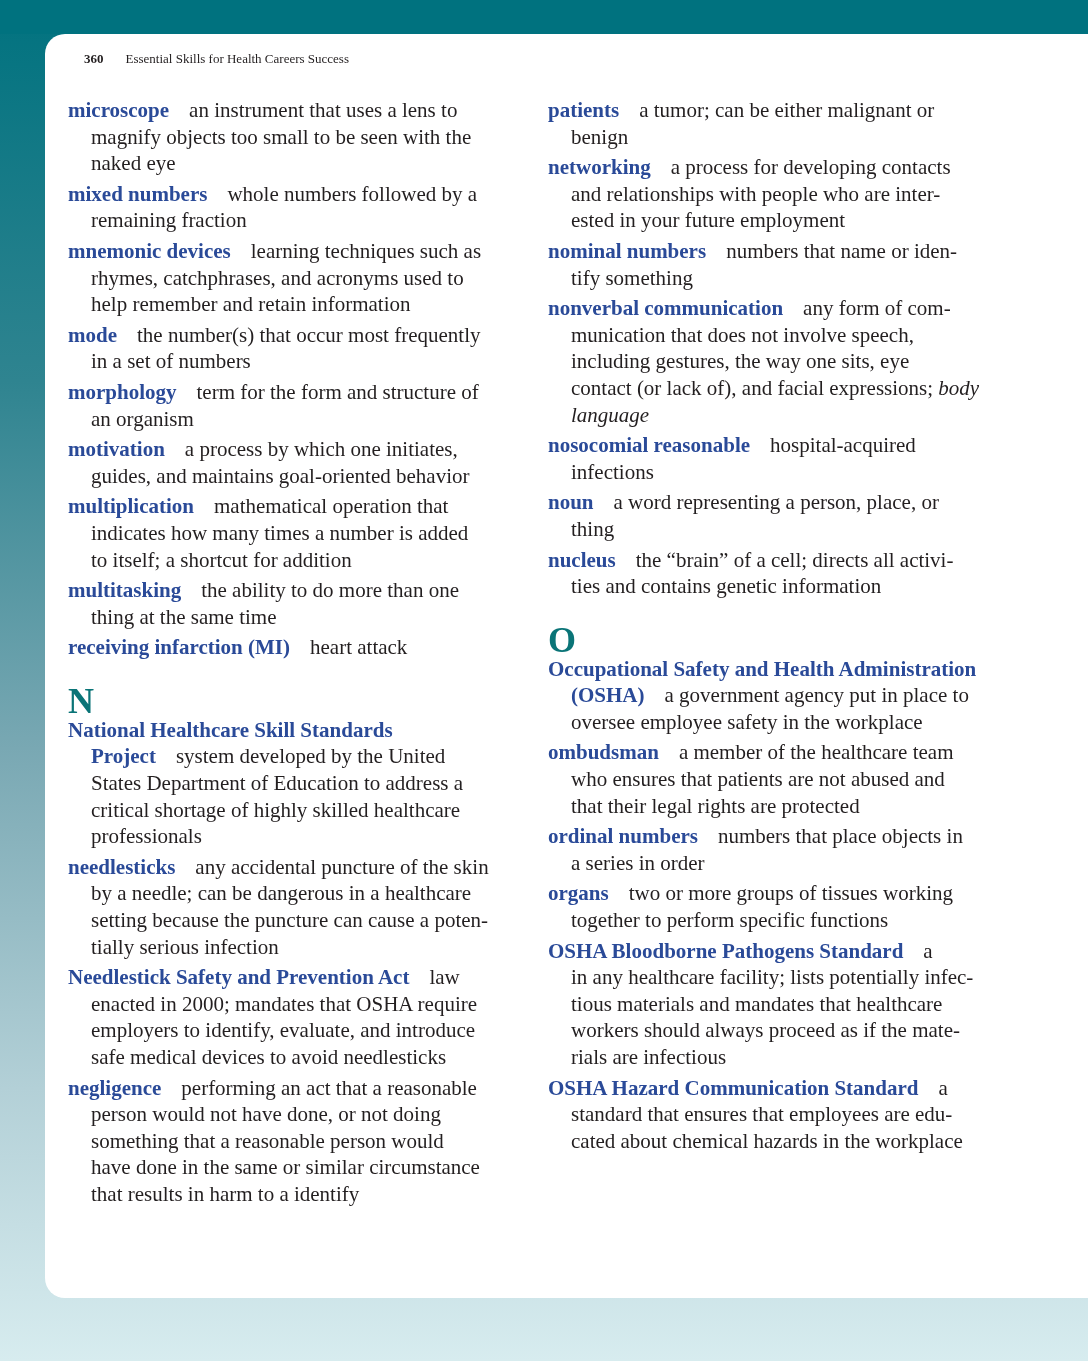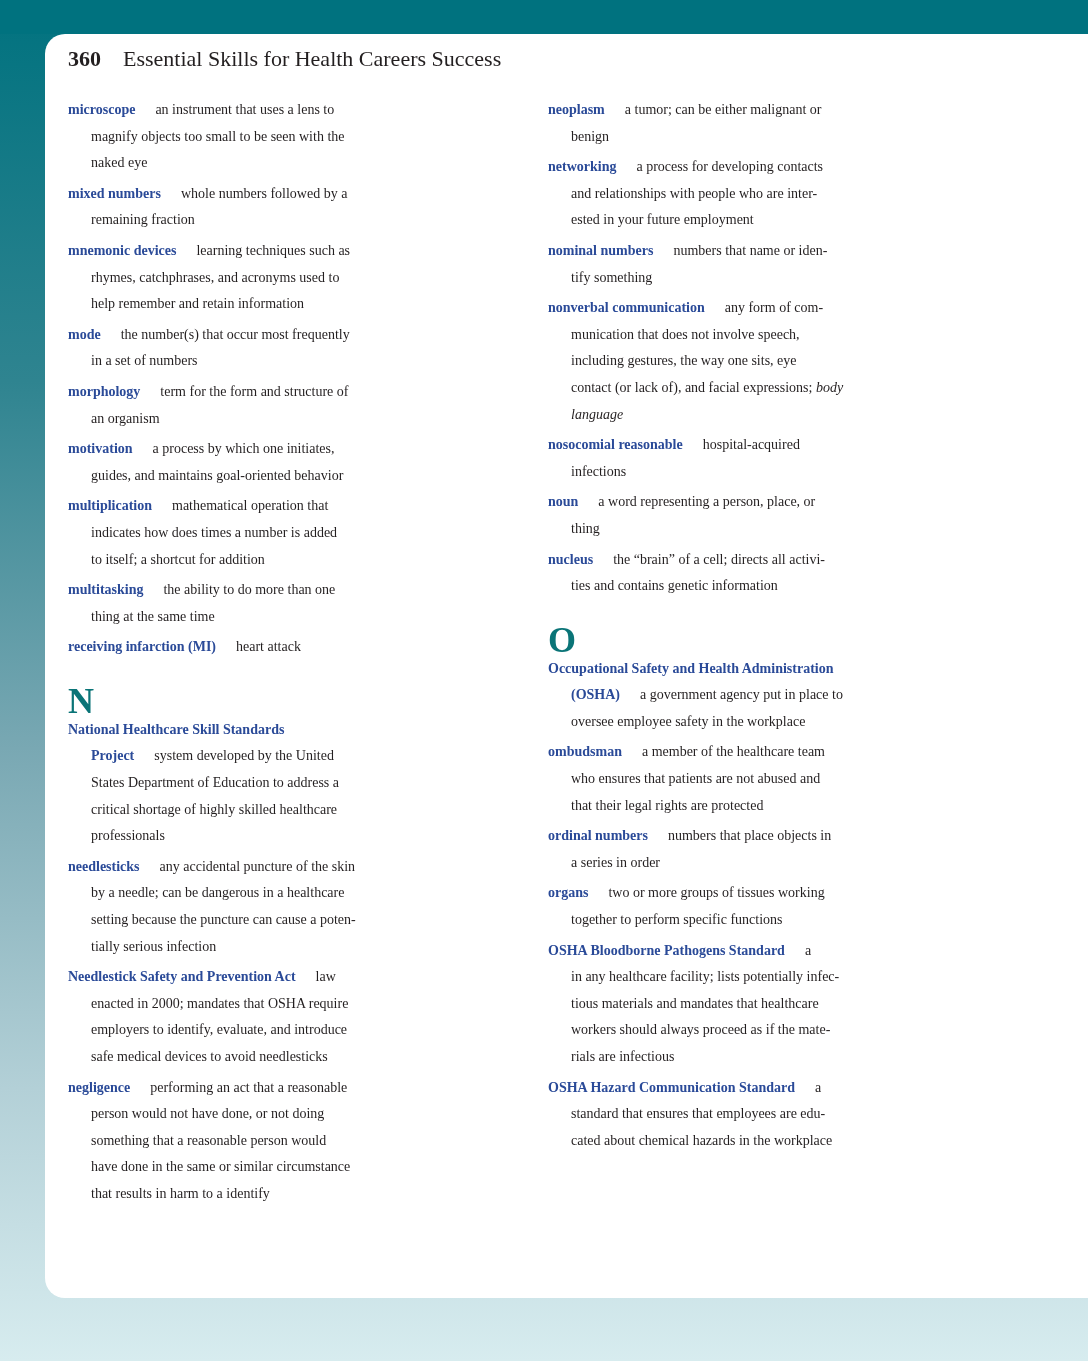--- a/index.html
+++ b/index.html
@@ -10,27 +10,27 @@
     color: #231f20;
   }
   .topband {
     position: absolute; left: 0; top: 0; width: 1088px; height: 34px; background: #00727f;
   }
   .page {
     position: absolute; left: 45px; top: 34px; width: 1043px; height: 1264px;
     background: #ffffff; border-radius: 20px 0 0 20px;
   }
   .running-head {
-    position: absolute; left: 68px; top: 47px; font-size: 22px; line-height: 24px; color: #231f20;
+    position: absolute; left: 84px; top: 47px; font-size: 13px; line-height: 24px; color: #231f20;
   }
   .running-head .pnum { font-weight: bold; margin-right: 22px; }
   .col { position: absolute; top: 97px; width: 460px; }
   .col.left { left: 68px; }
   .col.right { left: 548px; width: 470px; }
-  .entry { margin: 0 0 4px 0; font-size: 14px; line-height: 26.6px; }
+  .entry { margin: 0 0 4px 0; font-size: 21px; line-height: 26.6px; }
   .line { display: block; white-space: nowrap; padding-left: 23px; }
   .line.first { padding-left: 0; }
   .term { color: #2a4a98; font-weight: bold; }
   .gap { display: inline-block; width: 20px; }
   .it { font-style: italic; }
   .letter {
     color: #0a7477; font-weight: bold; font-size: 36px; line-height: 40px;
     margin: 20px 0 -4px 0;
   }
 </style>
@@ -67,21 +67,21 @@
       <div class="entry">
         <span class="line first"><span class="term">morphology</span><span class="gap"></span><span>term for the form and structure of</span></span>
         <span class="line"><span>an organism</span></span>
       </div>
       <div class="entry">
         <span class="line first"><span class="term">motivation</span><span class="gap"></span><span>a process by which one initiates,</span></span>
         <span class="line"><span>guides, and maintains goal-oriented behavior</span></span>
       </div>
       <div class="entry">
         <span class="line first"><span class="term">multiplication</span><span class="gap"></span><span>mathematical operation that</span></span>
-        <span class="line"><span>indicates how does times a number is added</span></span>
+        <span class="line"><span>indicates how many times a number is added</span></span>
         <span class="line"><span>to itself; a shortcut for addition</span></span>
       </div>
       <div class="entry">
         <span class="line first"><span class="term">multitasking</span><span class="gap"></span><span>the ability to do more than one</span></span>
         <span class="line"><span>thing at the same time</span></span>
       </div>
       <div class="entry">
         <span class="line first"><span class="term">receiving infarction (MI)</span><span class="gap"></span><span>heart attack</span></span>
       </div>
     </div>
@@ -112,21 +112,21 @@
         <span class="line"><span>something that a reasonable person would</span></span>
         <span class="line"><span>have done in the same or similar circumstance</span></span>
         <span class="line"><span>that results in harm to a identify</span></span>
       </div>
     </div>
 </div>
 
 <div class="col right">
   <div id="right-n">
       <div class="entry">
-        <span class="line first"><span class="term">neoplasm</span><span class="gap"></span><span>a tumor; can be either malignant or</span></span>
+        <span class="line first"><span class="term">patients</span><span class="gap"></span><span>a tumor; can be either malignant or</span></span>
         <span class="line"><span>benign</span></span>
       </div>
       <div class="entry">
         <span class="line first"><span class="term">networking</span><span class="gap"></span><span>a process for developing contacts</span></span>
         <span class="line"><span>and relationships with people who are inter-</span></span>
         <span class="line"><span>ested in your future employment</span></span>
       </div>
       <div class="entry">
         <span class="line first"><span class="term">nominal numbers</span><span class="gap"></span><span>numbers that name or iden-</span></span>
         <span class="line"><span>tify something</span></span>

